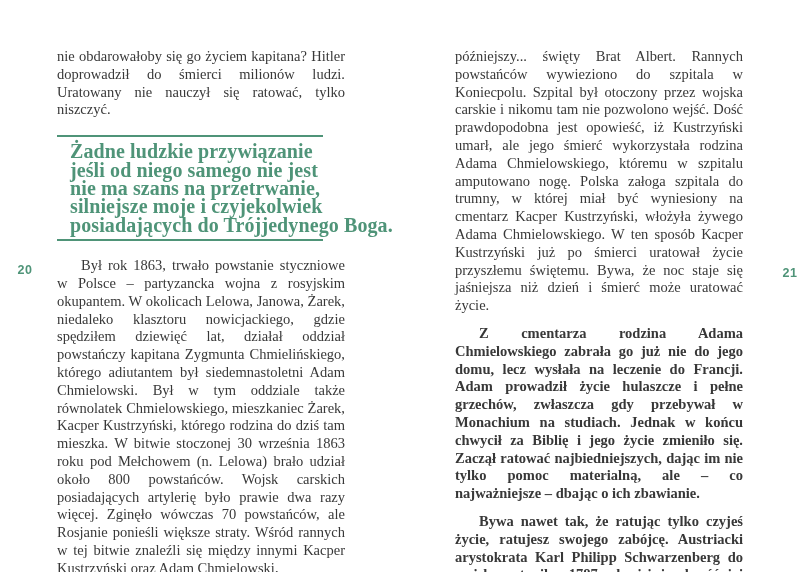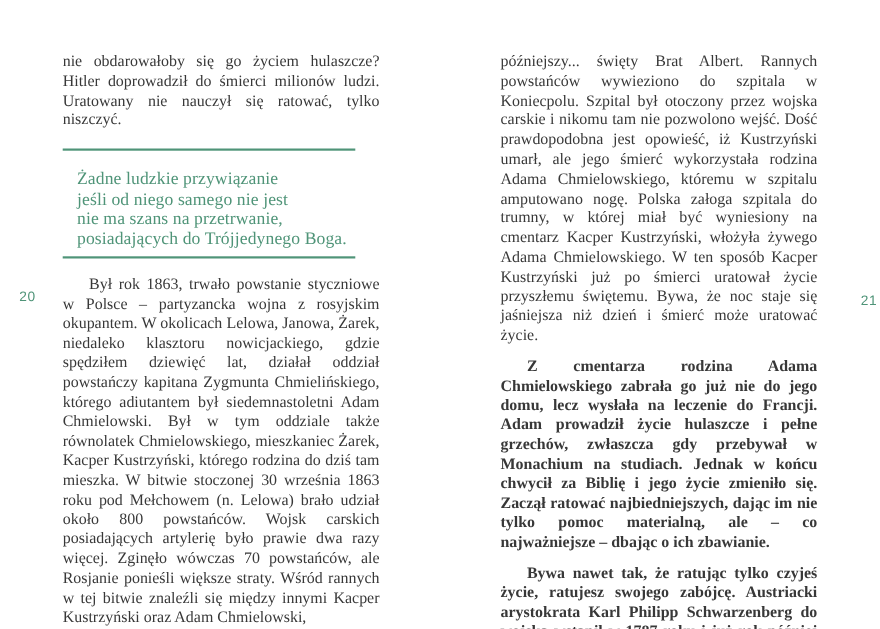--- a/index.html
+++ b/index.html
@@ -39,60 +39,61 @@
   .quote-block {
     margin-top: 16px;
     margin-bottom: 16px;
     width: 266px;
   }
   .rule {
     height: 2px;
     background: var(--accent);
   }
   .quote-lines {
-    padding: 17px 0 5px 13px;
+    padding: 5px 0 5px 13px;
     color: var(--accent);
-    font-weight: normal;
-    font-size: 16px;
+    font-weight: bold;
+    font-size: 20px;
     line-height: 18.4px;
     letter-spacing: 0.1px;
   }
   .quote-line { white-space: nowrap; }
 
   .folio {
     position: absolute;
     width: 30px;
     text-align: center;
     font-family: "Liberation Sans", sans-serif;
-    font-weight: normal;
+    font-weight: bold;
     font-size: 12.5px;
     letter-spacing: 0.5px;
     color: var(--accent);
   }
   .folio-left  { left: 10px;  top: 263px; }
   .folio-right { left: 775px; top: 266px; }
 </style>
 </head>
 <body>
 
 <div class="spread">
 
   <div class="folio folio-left">20</div>
 
   <div class="folio folio-right">21</div>
 
   <div class="column col-left">
-    <p class="body">nie obdarowałoby się go życiem hulaszcze? Hitler doprowadził do śmierci milionów ludzi. Uratowany nie nauczył się ratować, tylko niszczyć.</p>
+    <p class="body">nie obdarowałoby się go życiem kapitana? Hitler doprowadził do śmierci milionów ludzi. Uratowany nie nauczył się ratować, tylko niszczyć.</p>
 
     <div class="quote-block">
       <div class="rule"></div>
       <div class="quote-lines">
           <div class="quote-line">Żadne ludzkie przywiązanie</div>
           <div class="quote-line">jeśli od niego samego nie jest</div>
           <div class="quote-line">nie ma szans na przetrwanie,</div>
+          <div class="quote-line">silniejsze moje i czyjekolwiek</div>
           <div class="quote-line">posiadających do Trójjedynego Boga.</div>
         </div>
       <div class="rule"></div>
     </div>
 
     <p class="body indent">Był rok 1863, trwało powstanie styczniowe w Polsce – partyzancka wojna z rosyjskim okupantem. W okolicach Lelowa, Janowa, Żarek, niedaleko klasztoru nowicjackiego, gdzie spędziłem dziewięć lat, działał oddział powstańczy kapitana Zygmunta Chmielińskiego, którego adiutantem był siedemnastoletni Adam Chmielowski. Był w tym oddziale także równolatek Chmielowskiego, mieszkaniec Żarek, Kacper Kustrzyński, którego rodzina do dziś tam mieszka. W bitwie stoczonej 30 września 1863 roku pod Mełchowem (n. Lelowa) brało udział około 800 powstańców. Wojsk carskich posiadających artylerię było prawie dwa razy więcej. Zginęło wówczas 70 powstańców, ale Rosjanie ponieśli większe straty. Wśród rannych w tej bitwie znaleźli się między innymi Kacper Kustrzyński oraz Adam Chmielowski,</p>
   </div>
 
   <div class="column col-right">
     <p class="body">późniejszy... święty Brat Albert. Rannych powstańców wywieziono do szpitala w Koniecpolu. Szpital był otoczony przez wojska carskie i nikomu tam nie pozwolono wejść. Dość prawdopodobna jest opowieść, iż Kustrzyński umarł, ale jego śmierć wykorzystała rodzina Adama Chmielowskiego, któremu w szpitalu amputowano nogę. Polska załoga szpitala do trumny, w której miał być wyniesiony na cmentarz Kacper Kustrzyński, włożyła żywego Adama Chmielowskiego. W ten sposób Kacper Kustrzyński już po śmierci uratował życie przyszłemu świętemu. Bywa, że noc staje się jaśniejsza niż dzień i śmierć może uratować życie.</p>

